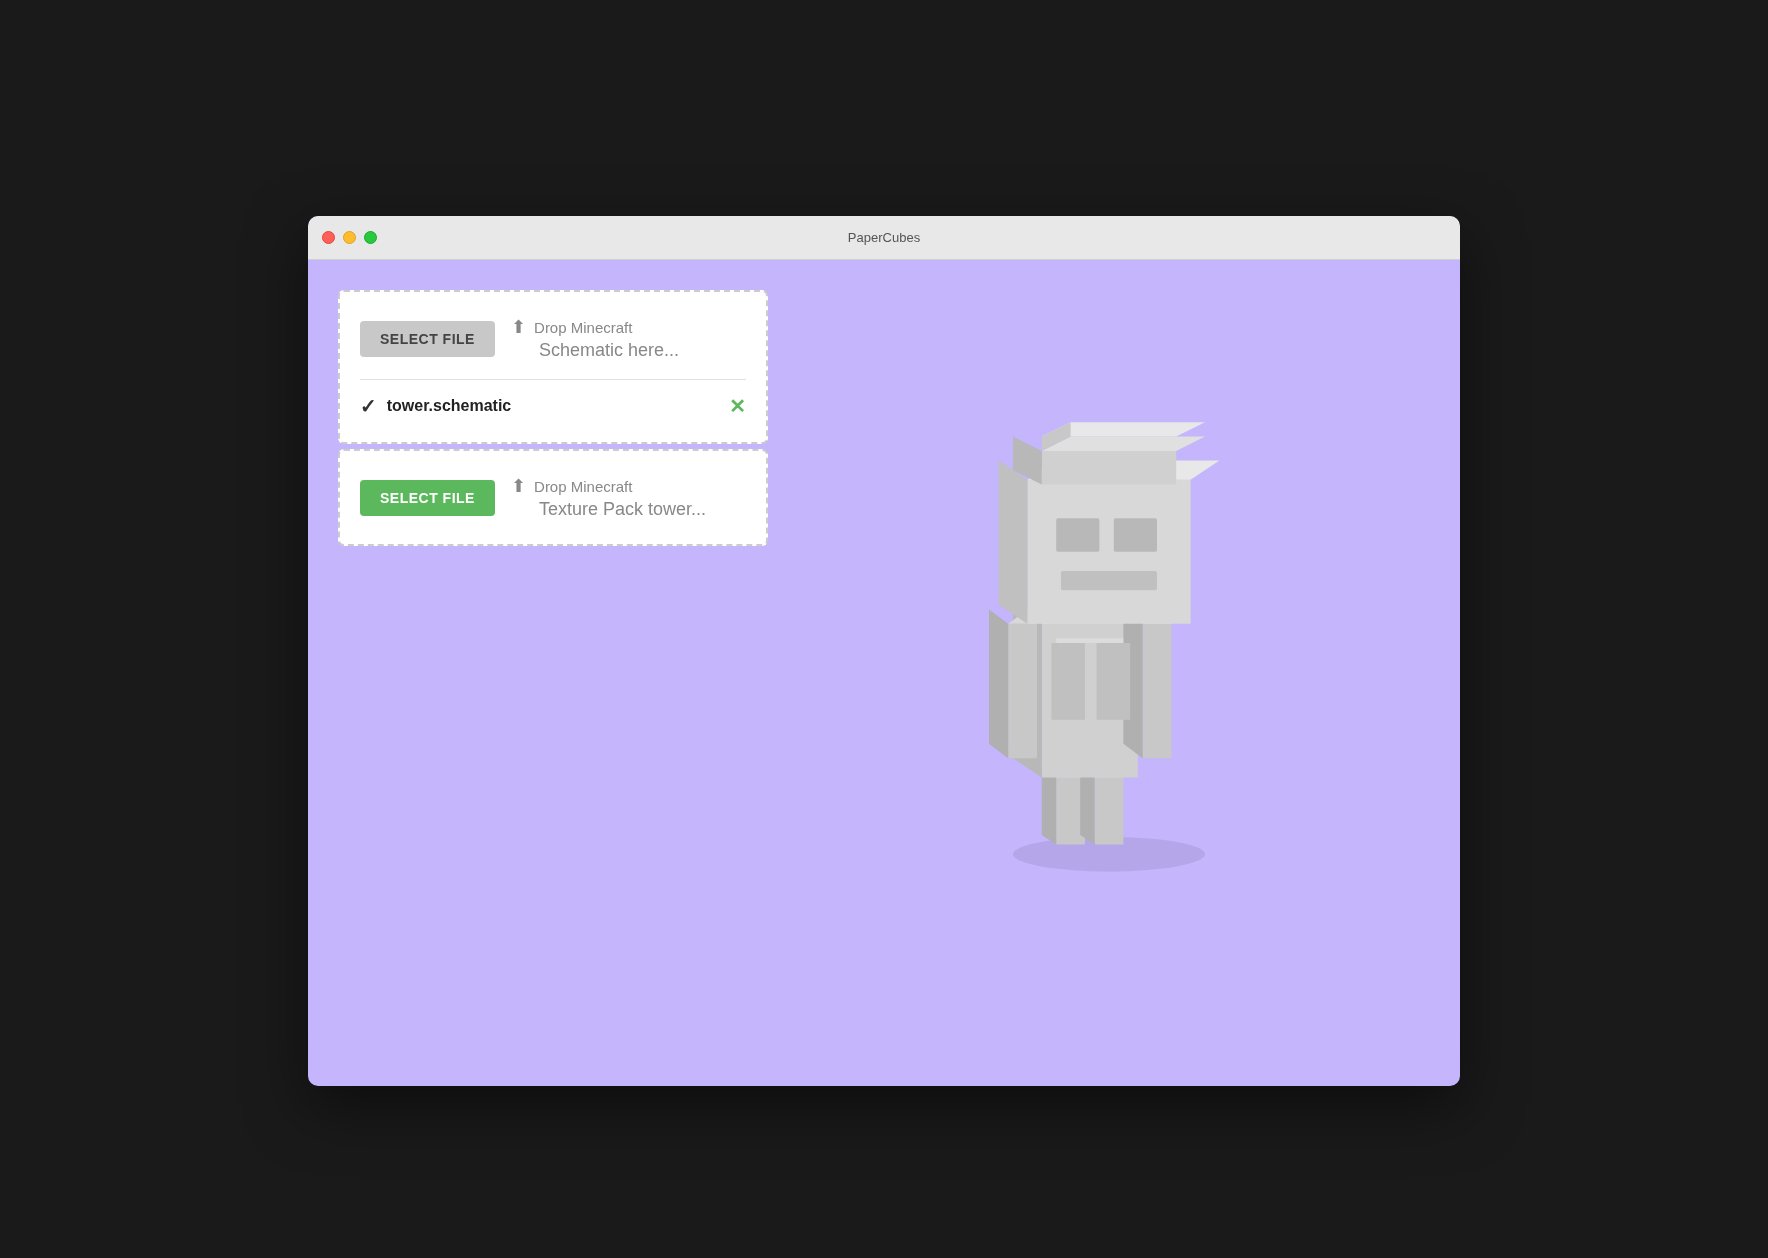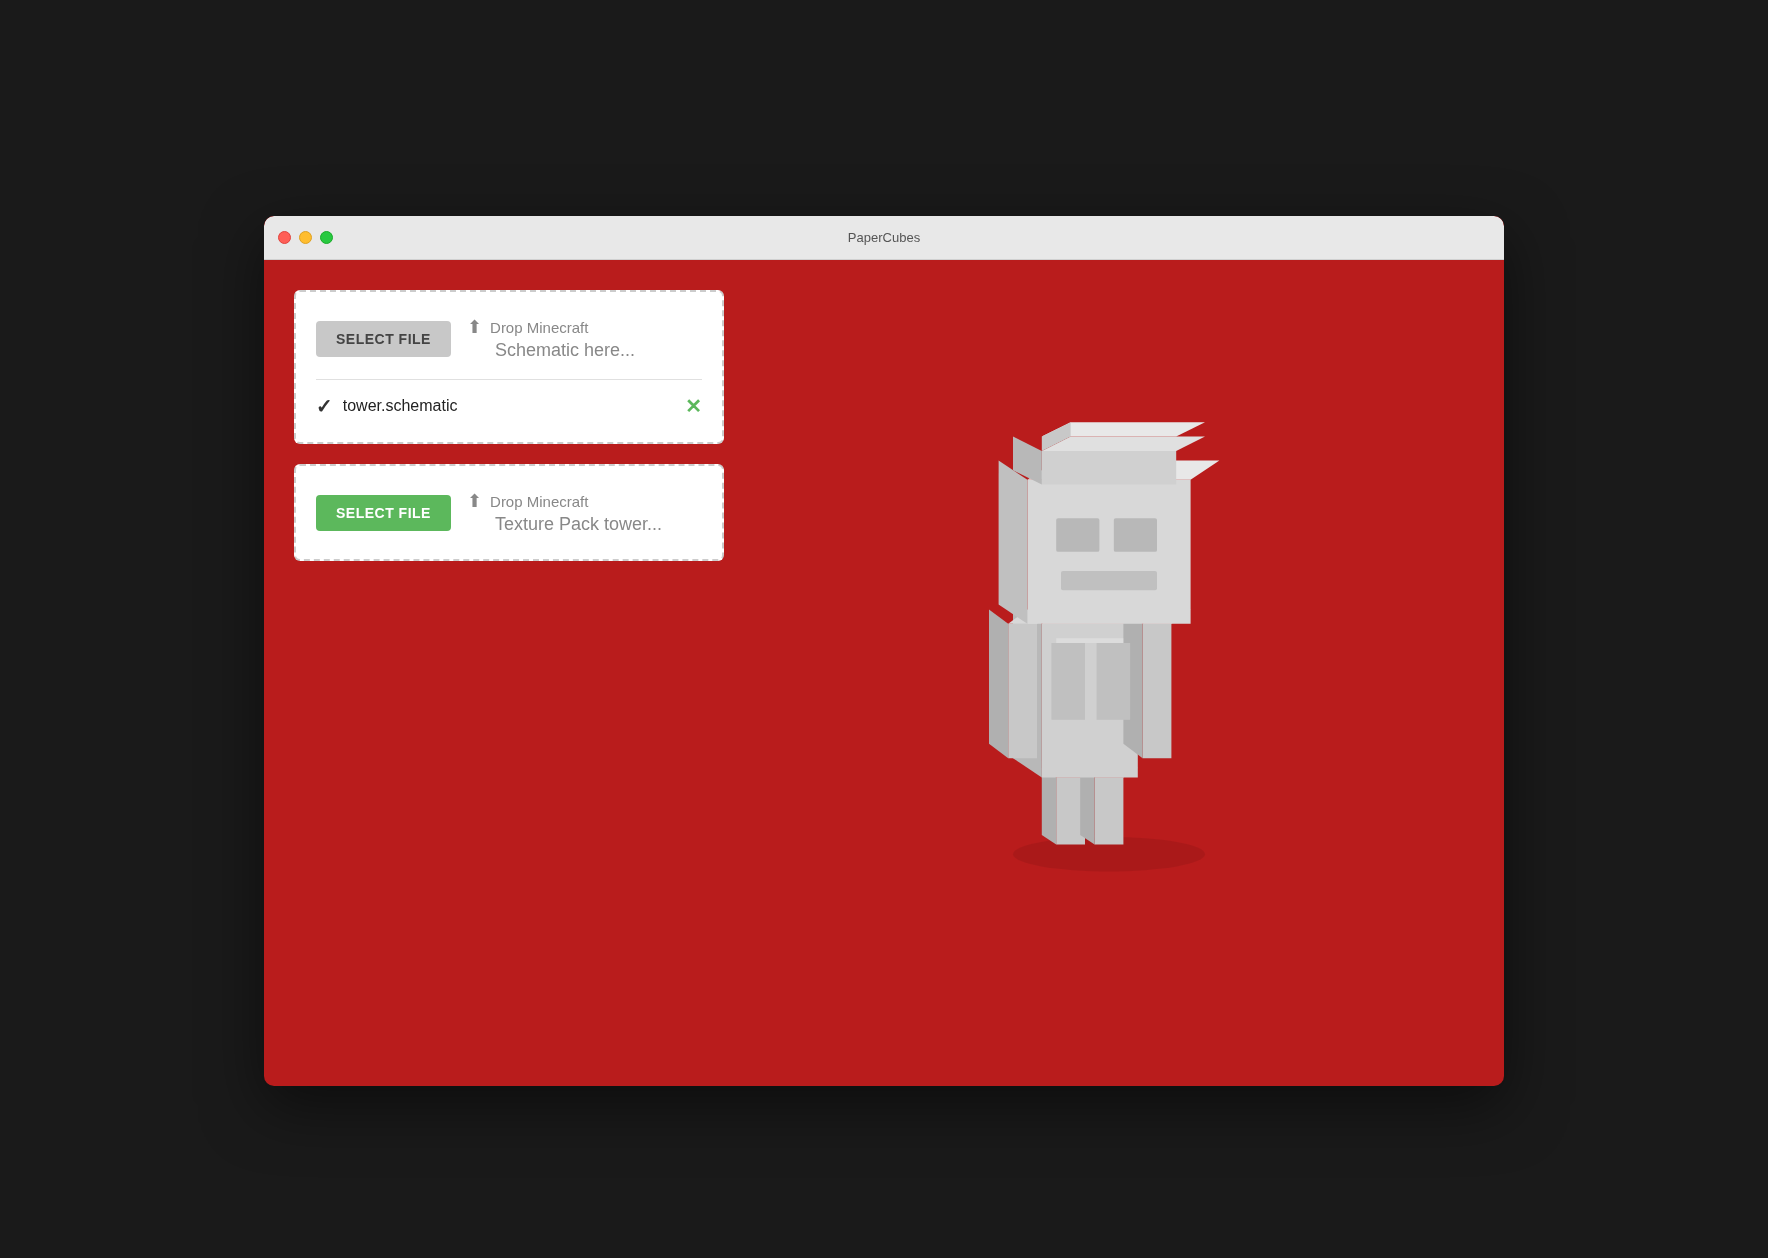--- a/index.html
+++ b/index.html
@@ -8,23 +8,23 @@
       background: #1a1a1a;
       display: flex;
       align-items: center;
       justify-content: center;
       width: 1768px;
       height: 1258px;
       font-family: -apple-system, BlinkMacSystemFont, 'Helvetica Neue', Arial, sans-serif;
     }
 
     .window {
-      background: #b91c1c;
+      background: #c4b5fd;
       border-radius: 10px;
-      width: 1240px;
+      width: 1152px;
       height: 870px;
       box-shadow: 0 20px 60px rgba(0,0,0,0.5);
       display: flex;
       flex-direction: column;
       overflow: hidden;
       margin-top: 44px;
     }
 
     .titlebar {
       background: #e8e8e8;
@@ -68,21 +68,21 @@
       flex-direction: row;
       padding: 30px;
       gap: 20px;
       position: relative;
     }
 
     .left-panel {
       width: 430px;
       display: flex;
       flex-direction: column;
-      gap: 20px;
+      gap: 5px;
       flex-shrink: 0;
     }
 
     .dropzone {
       border: 2px dashed #ccc;
       border-radius: 6px;
       padding: 24px 20px;
       background: #fff;
     }
 
@@ -151,21 +151,21 @@
     .checkmark {
       font-size: 20px;
       color: #333;
       font-weight: bold;
     }
 
     .filename {
       font-size: 16px;
       color: #222;
       flex: 1;
-      font-weight: 400;
+      font-weight: 700;
     }
 
     .clear-btn {
       background: none;
       border: none;
       cursor: pointer;
       font-size: 20px;
       color: #5cb85c;
       font-weight: bold;
     }

